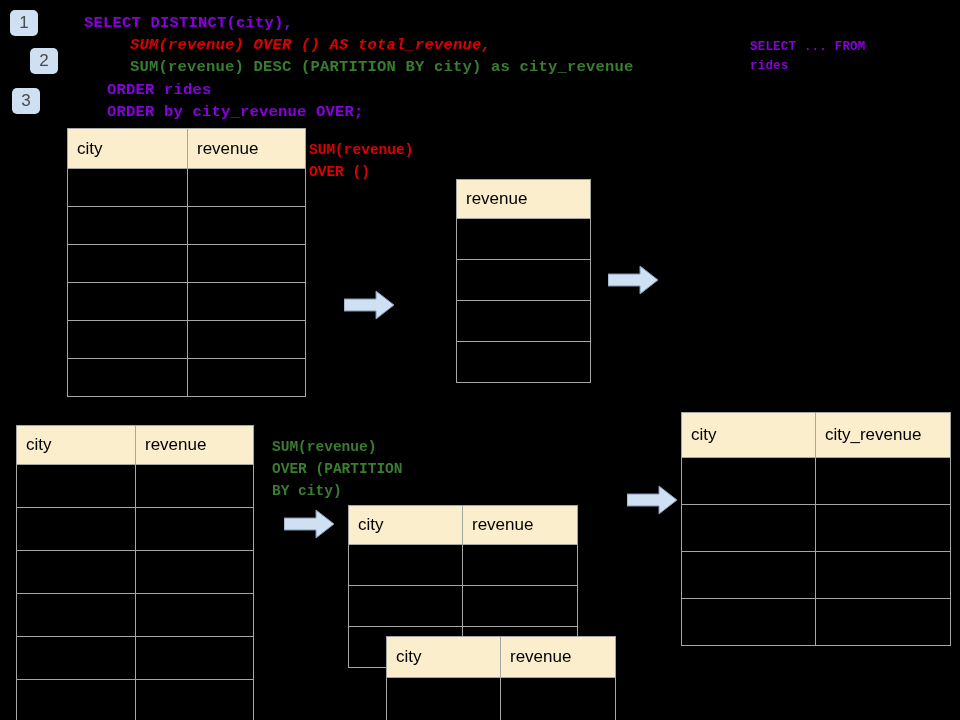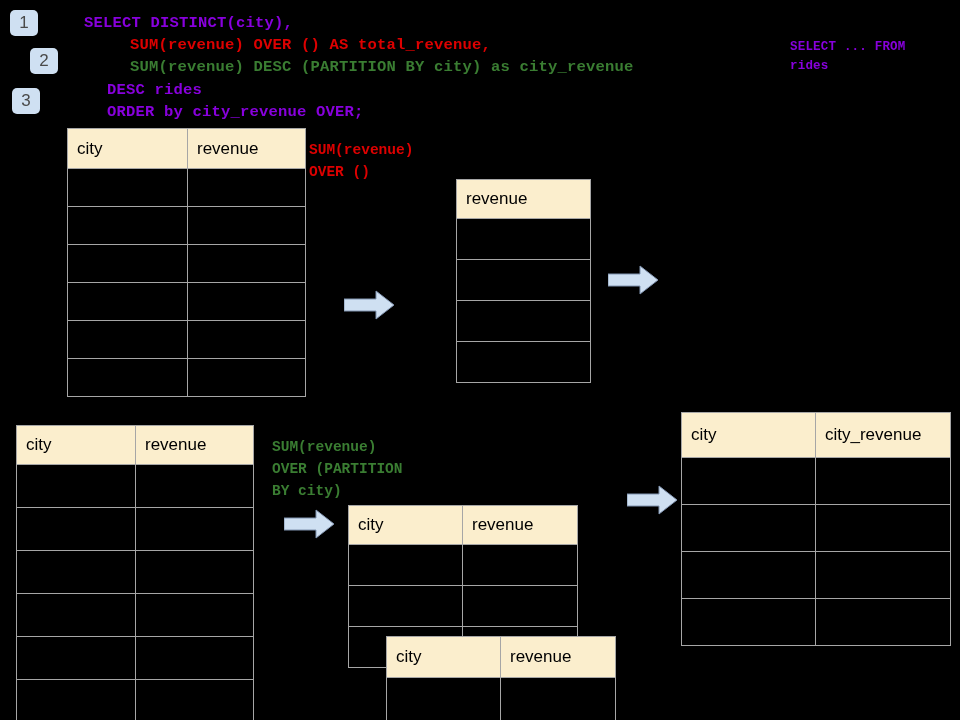--- a/index.html
+++ b/index.html
@@ -37,21 +37,20 @@
     font-family: "Liberation Mono", monospace;
     font-weight: bold;
     font-size: 15.5px;
     line-height: 22px;
     white-space: pre;
     letter-spacing: 0.2px;
   }
   .code.small {
     font-size: 12.5px;
     line-height: 19px;
-    margin-left: 40px;
   }
 
   
   .annot {
     position: absolute;
     font-family: "Liberation Mono", monospace;
     font-weight: bold;
     font-size: 14.5px;
     line-height: 22px;
     white-space: pre;
@@ -92,23 +91,23 @@
 <div id="canvas">
 
   <div id="badges-layer">
       <div class="badge" style="left: 10px; top: 10px; background: rgb(207, 224, 242); color: rgb(74, 74, 74);">1</div>
       <div class="badge" style="left: 30px; top: 48px; background: rgb(207, 224, 242); color: rgb(74, 74, 74);">2</div>
       <div class="badge" style="left: 12px; top: 88px; background: rgb(207, 224, 242); color: rgb(74, 74, 74);">3</div>
     </div>
 
   <div id="query-layer">
       <div class="code" style="left: 84px; top: 12px; color: rgb(136, 0, 221);">SELECT DISTINCT(city),</div>
-      <div class="code" style="left: 130px; top: 34px; color: rgb(221, 0, 0);">SUM(revenue) OVER () AS total_revenue,</div>
+      <div class="code" style="left: 130px; top: 34px; color: rgb(221, 0, 0); font-style: italic;">SUM(revenue) OVER () AS total_revenue,</div>
       <div class="code" style="left: 130px; top: 56px; color: rgb(58, 125, 50);">SUM(revenue) DESC (PARTITION BY city) as city_revenue</div>
-      <div class="code" style="left: 107px; top: 79px; color: rgb(136, 0, 221);">DESC rides</div>
+      <div class="code" style="left: 107px; top: 79px; color: rgb(136, 0, 221);">ORDER rides</div>
       <div class="code" style="left: 107px; top: 101px; color: rgb(136, 0, 221);">ORDER by city_revenue OVER;</div>
       <div class="code small" style="left: 750px; top: 38px; color: rgb(136, 0, 221);">SELECT ... FROM
 rides</div>
     </div>
 
   <div id="annot-layer">
       <div class="annot" style="left: 309px; top: 139px; color: rgb(221, 0, 0);">SUM(revenue)
 OVER ()</div>
       <div class="annot" style="left: 272px; top: 436px; color: rgb(58, 125, 50);">SUM(revenue)
 OVER (PARTITION

